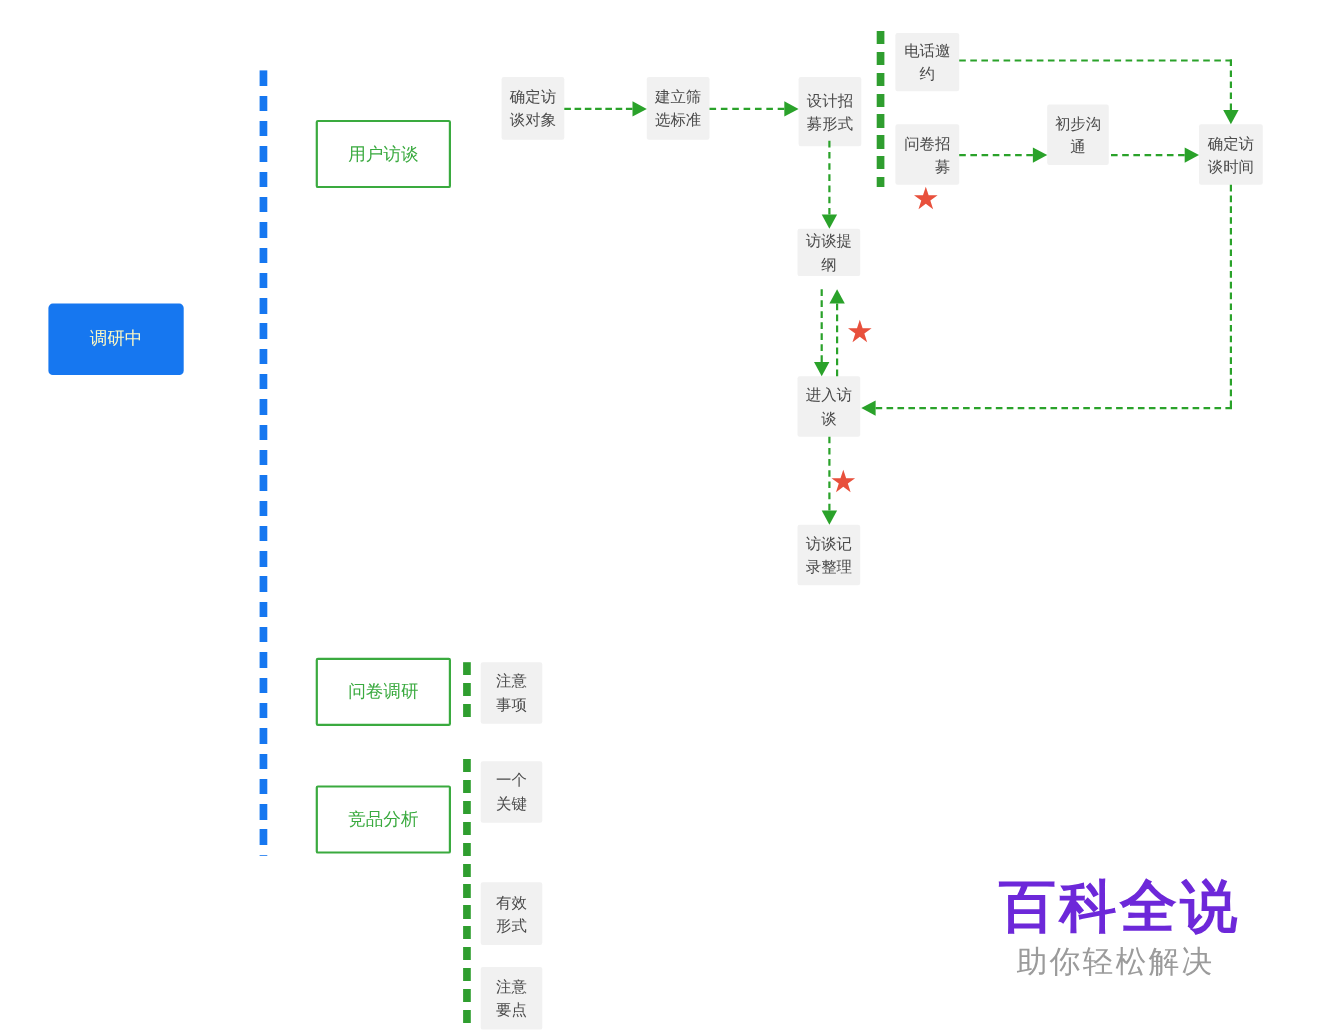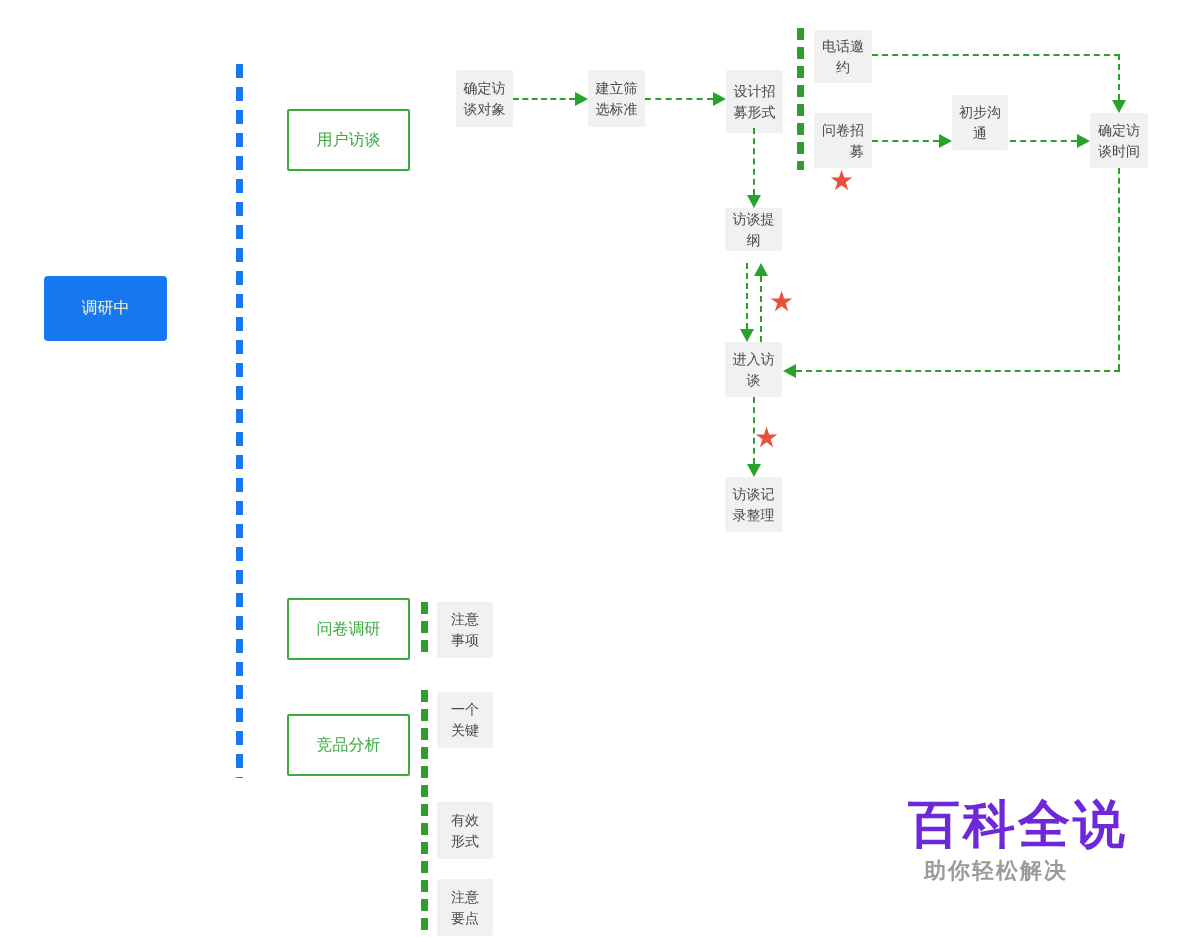--- a/index.html
+++ b/index.html
@@ -99,24 +99,23 @@
     position: absolute;
     left: 908px; top: 790px;
     font-size: 52px;
     font-weight: bold;
     color: #6d28d9;
     letter-spacing: 3px;
   }
   .logo-subtitle {
     position: absolute;
     left: 924px; top: 856px;
-    font-size: 22px;
+    font-size: 28px;
     color: #9b9b9b;
     letter-spacing: 2px;
-    font-weight: bold;
   }
 
   
   .n-define-target   { left: 456px;  top: 70px;  width: 57px; height: 57px; }
   .n-screening       { left: 588px;  top: 70px;  width: 57px; height: 57px; }
   .n-design-recruit  { left: 726px;  top: 70px;  width: 57px; height: 63px; }
   .n-phone-invite    { left: 814px;  top: 30px;  width: 58px; height: 53px; }
   .n-survey-recruit  { left: 814px;  top: 113px; width: 58px; height: 55px; text-align: right; }
   .n-initial-comm    { left: 952px;  top: 95px; width: 56px; height: 55px; }
   .n-confirm-time    { left: 1090px; top: 113px; width: 58px; height: 55px; }

